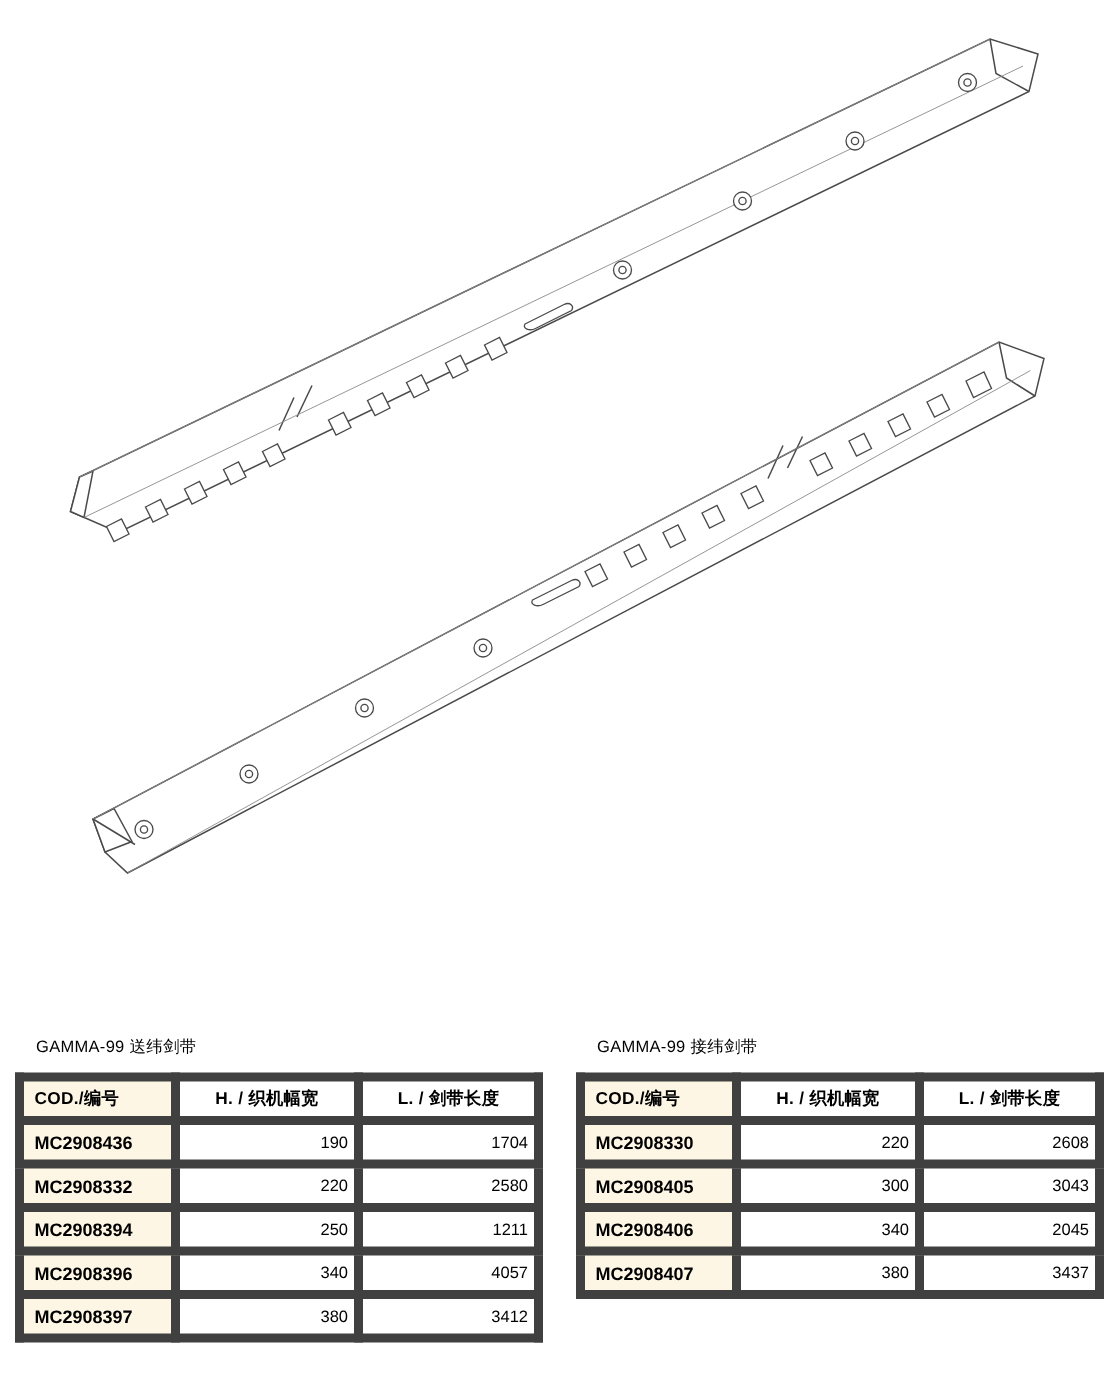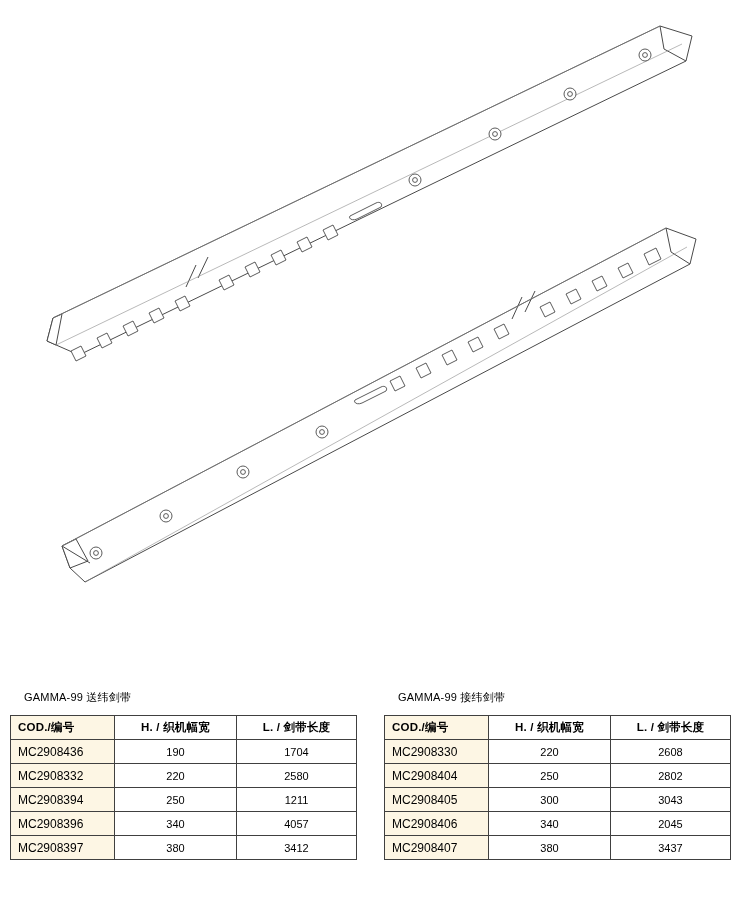--- a/index.html
+++ b/index.html
@@ -42,50 +42,51 @@
     margin: 0 0 10px 14px;
     white-space: nowrap;
     font-family: "Liberation Sans", sans-serif;
   }
   table.spec {
     border-collapse: collapse;
     width: 346px;
     table-layout: fixed;
   }
   table.spec th, table.spec td {
-    border: 1px solid #404040;
+    border: 6px solid #404040;
     height: 23px;
     padding: 0 4px;
     font-size: 11.5px;
     text-align: center;
     vertical-align: middle;
     background: #fff;
   }
   table.spec th {
     font-weight: bold;
     font-size: 11.5px;
     letter-spacing: 0.2px;
   }
   table.spec col.c1 { width: 104px; }
   table.spec col.c2 { width: 122px; }
   table.spec col.c3 { width: 120px; }
   table.spec td.code {
     text-align: left;
-    font-weight: normal;
+    font-weight: bold;
     background: #fdf6e4;
     padding-left: 7px;
     font-size: 12px;
   }
   table.spec th.code-h {
     background: #fdf6e4;
     text-align: left;
     padding-left: 7px;
   }
   table.spec td.num {
     font-size: 11px;
+    text-align: right;
   }
 </style>
 </head>
 <body>
 
 <svg id="drawing" viewBox="0 0 746 690" xmlns="http://www.w3.org/2000/svg">
 
   <g stroke="#4a4a4a" stroke-width="1" fill="#ffffff">
 
     <path d="M 47,341 L 53,318 L 660,26 L 692,36 L 686,61 L 79,355 Z" fill="#ffffff"></path>
@@ -228,25 +229,20 @@
           <th>L. / 剑带长度</th>
         </tr>
       </thead>
       <tbody>
         <tr>
           <td class="code">MC2908330</td>
           <td class="num">220</td>
           <td class="num">2608</td>
         </tr>
         <tr>
-          <td class="code">MC2908404</td>
-          <td class="num">250</td>
-          <td class="num">2802</td>
-        </tr>
-        <tr>
           <td class="code">MC2908405</td>
           <td class="num">300</td>
           <td class="num">3043</td>
         </tr>
         <tr>
           <td class="code">MC2908406</td>
           <td class="num">340</td>
           <td class="num">2045</td>
         </tr>
         <tr>

